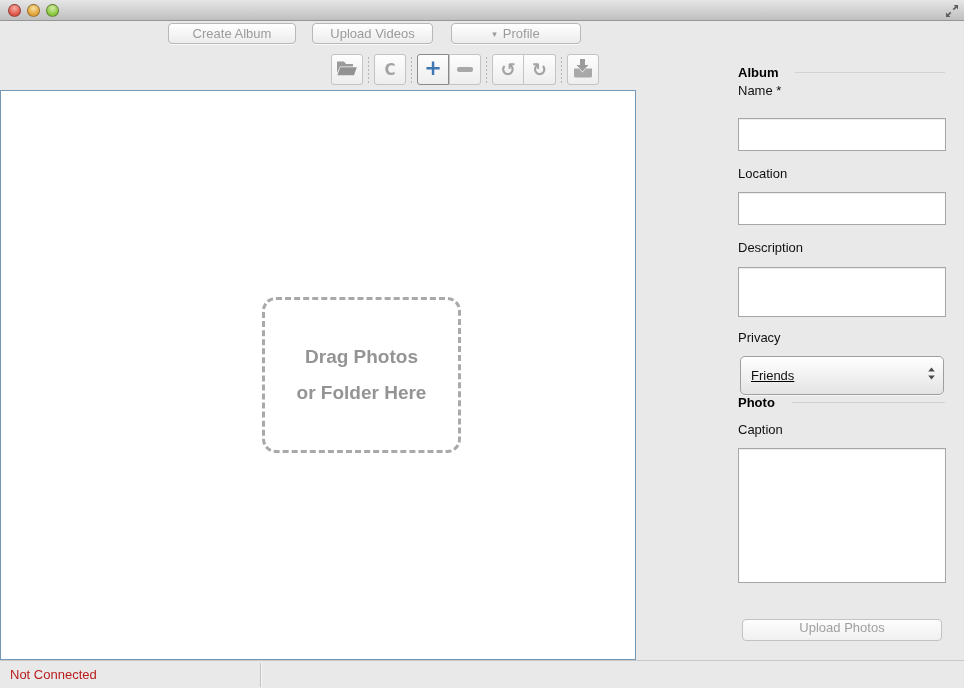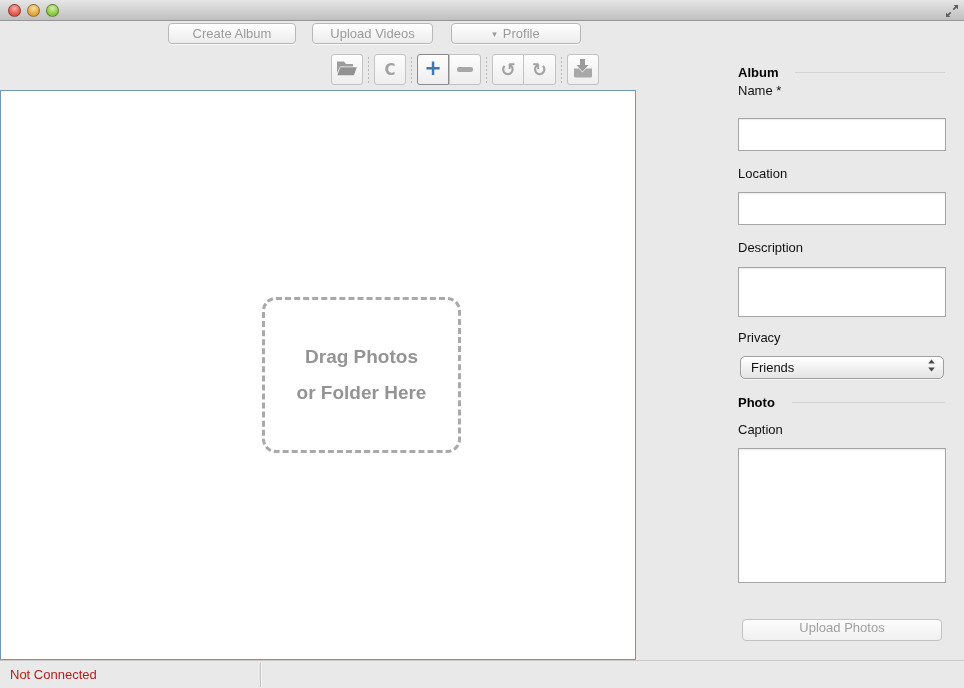--- a/index.html
+++ b/index.html
@@ -60,24 +60,24 @@
   
   .sidebar { position:absolute; left:720px; top:47px; width:244px; height:613px; }
   .section-hdr { position:absolute; left:18px; right:19px; display:flex; align-items:center;gap:10px; }
   .section-hdr .hdr-text { font-size:13px; font-weight:bold; color:#000; white-space:nowrap; }
   .section-hdr .hdr-rule { flex:1; height:1px; background:#d2d2d2; margin-left:7px; }
   .field-label { position:absolute; left:18px; font-size:13px; color:#111; }
   .tfield { position:absolute; left:18px; width:208px; border:1px solid #a6a6a6;
     background:#fff; font-family:"Liberation Sans",sans-serif; font-size:13px;
     padding:3px 5px; border-radius:0; outline:none; resize:none;
     box-shadow:inset 0 1px 1px rgba(0,0,0,.08); }
-  .popup { position:absolute; left:20px; top:309px; width:204px; height:23px;
+  .popup { position:absolute; left:20px; top:309px; width:204px; height:39px;
     border:1px solid #9f9f9f; border-radius:5px; background:linear-gradient(#ffffff,#e4e4e4);
     display:flex; align-items:center; padding:0 7px 0 10px; cursor:pointer;
-    box-shadow:0 1px 0 rgba(255,255,255,.6); }
+    box-shadow:0 1px 0 rgba(255,255,255,.6);text-decoration:underline; }
   .popup .popup-value { flex:1; font-size:13px; color:#111; }
   .upload-btn { position:absolute; left:22px; top:572px; width:200px; height:22px;
     border:1px solid #c2c2c2; border-radius:4px; background:linear-gradient(#fdfdfd,#f0f0f0);
     font-size:13px; color:#a0a0a0; display:flex; justify-content:center;
     cursor:default; }
 
   
   .statusbar { position:absolute; left:0; top:660px; width:964px; height:28px;
     background:#e9e9e9; border-top:1px solid #c9c9c9; }
   .status-text { position:absolute; left:10px; top:6px; font-size:13px; color:#b91c1c; }

